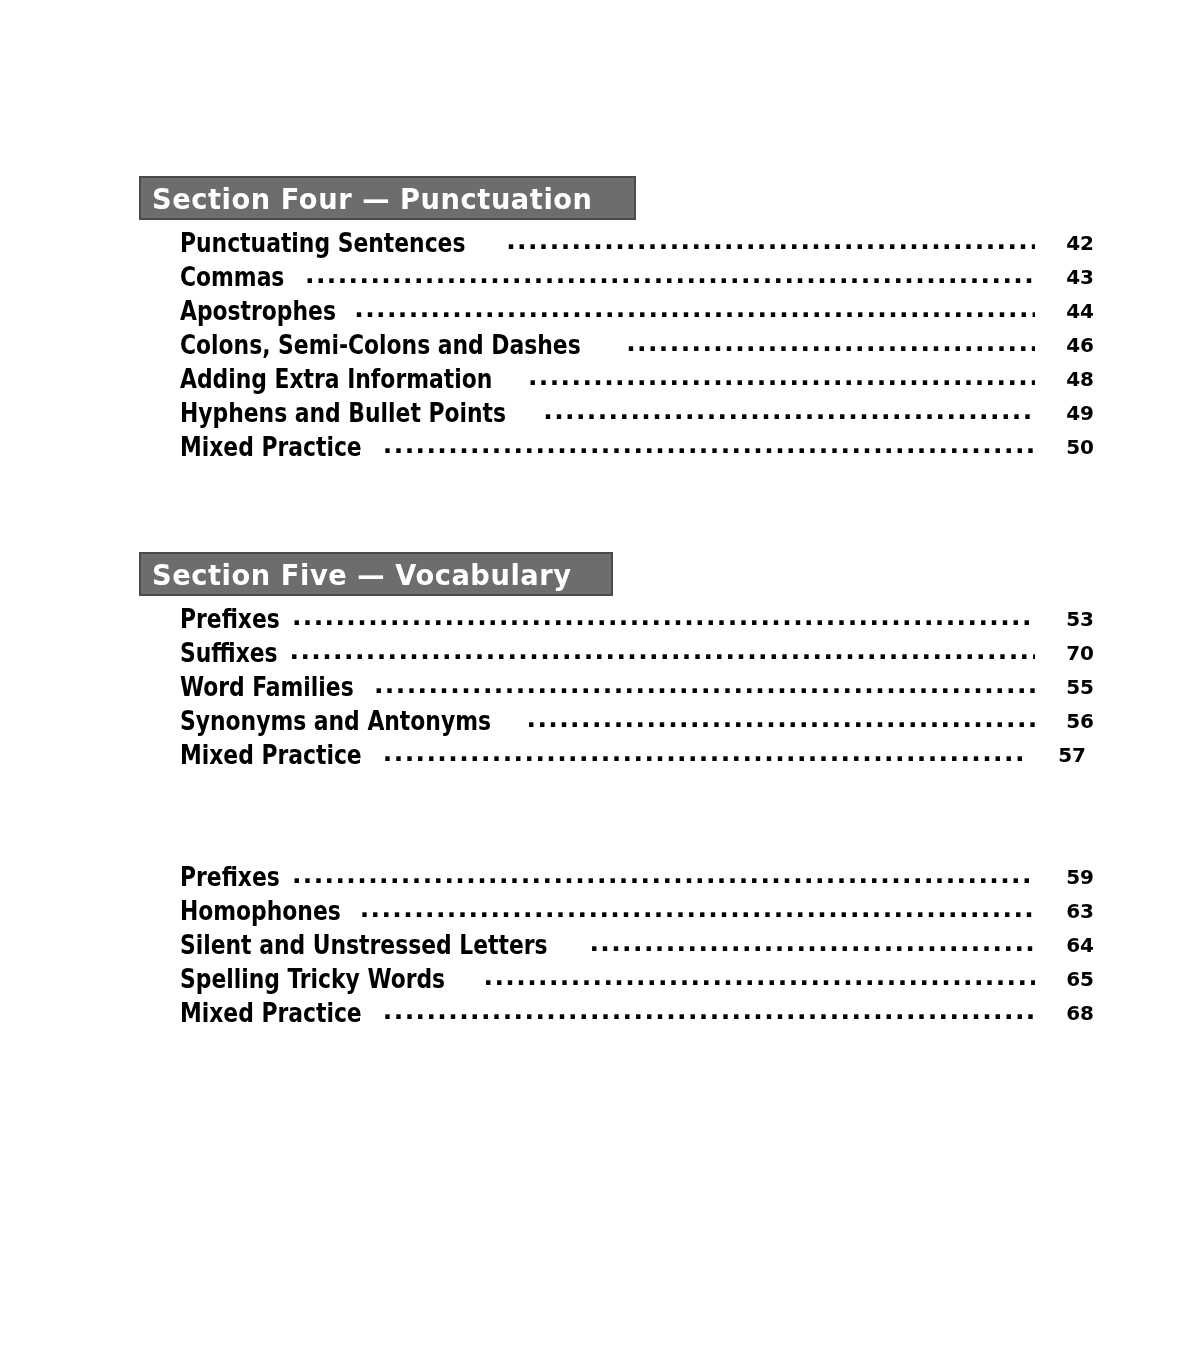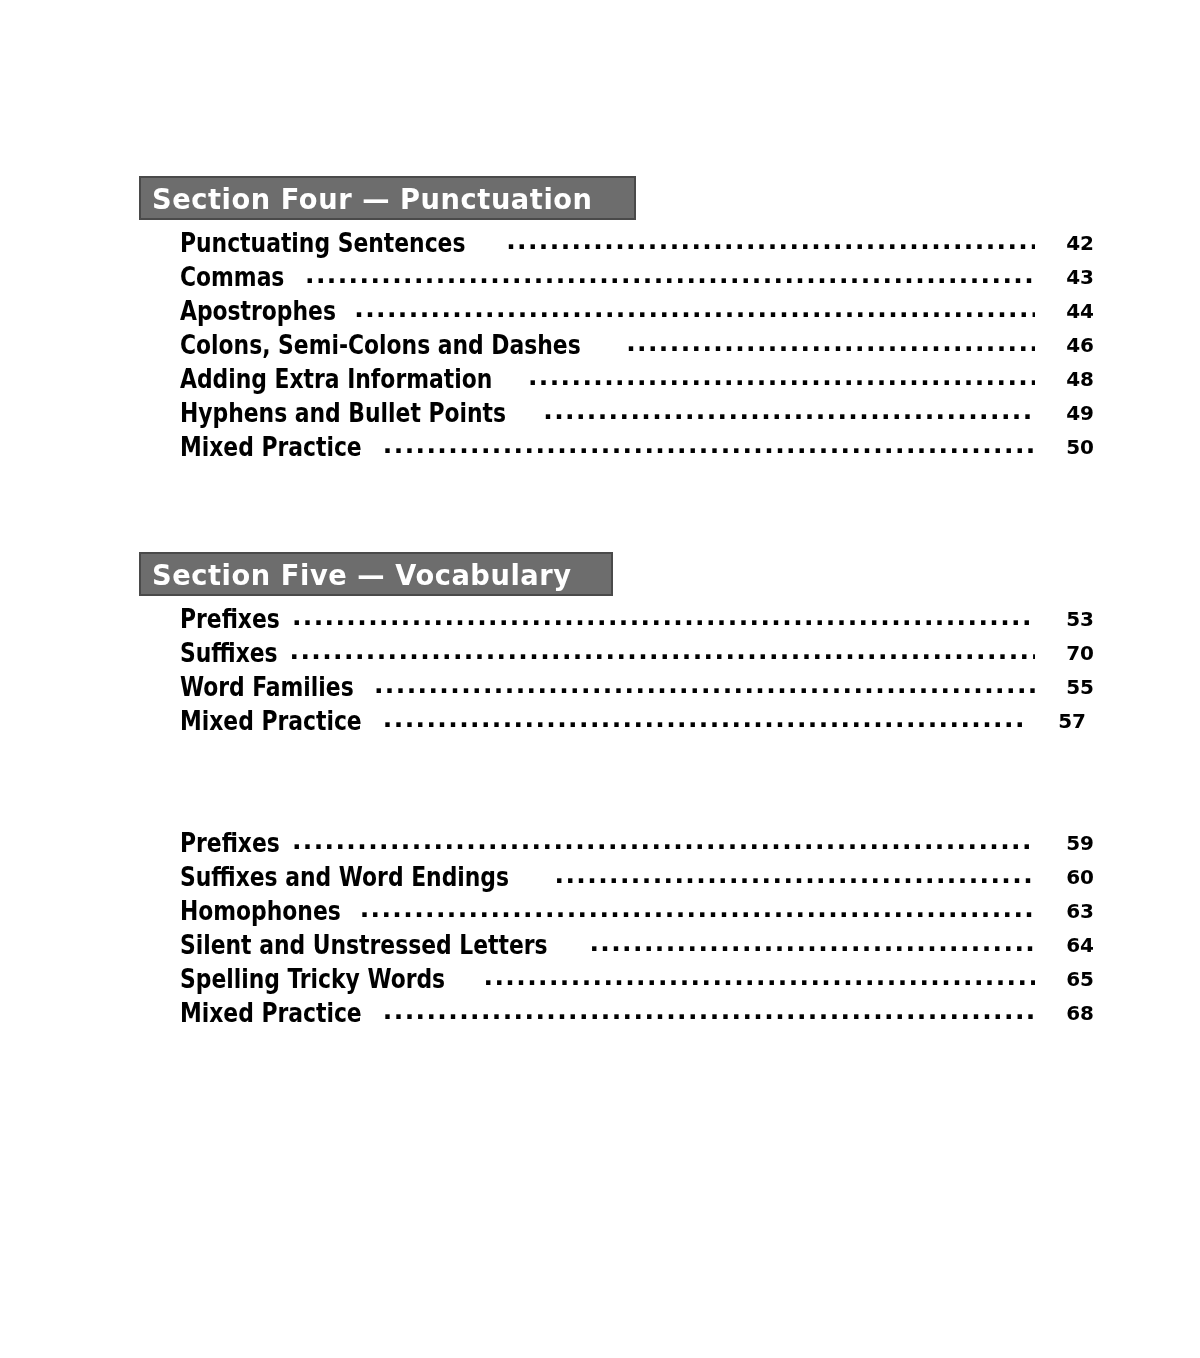--- a/index.html
+++ b/index.html
@@ -176,36 +176,36 @@
           <li class="entry">
             <span class="entry-title">Suffixes</span>
             <span class="entry-leader"></span>
             <span class="entry-page">70</span>
           </li>
           <li class="entry">
             <span class="entry-title">Word Families</span>
             <span class="entry-leader"></span>
             <span class="entry-page">55</span>
           </li>
+          <li class="entry">
+            <span class="entry-title">Synonyms and Antonyms</span>
+            <span class="entry-leader"></span>
+            <span class="entry-page">56</span>
+          </li>
           <li class="entry page-inset">
             <span class="entry-title">Mixed Practice</span>
             <span class="entry-leader"></span>
             <span class="entry-page">57</span>
           </li>
         </ul></div>
       <div class="section"><ul class="entry-list">
           <li class="entry">
             <span class="entry-title">Prefixes</span>
             <span class="entry-leader"></span>
             <span class="entry-page">59</span>
-          </li>
-          <li class="entry gap-before-leader">
-            <span class="entry-title">Suffixes and Word Endings</span>
-            <span class="entry-leader"></span>
-            <span class="entry-page">60</span>
           </li>
           <li class="entry">
             <span class="entry-title">Homophones</span>
             <span class="entry-leader"></span>
             <span class="entry-page">63</span>
           </li>
           <li class="entry">
             <span class="entry-title">Silent and Unstressed Letters</span>
             <span class="entry-leader"></span>
             <span class="entry-page">64</span>

